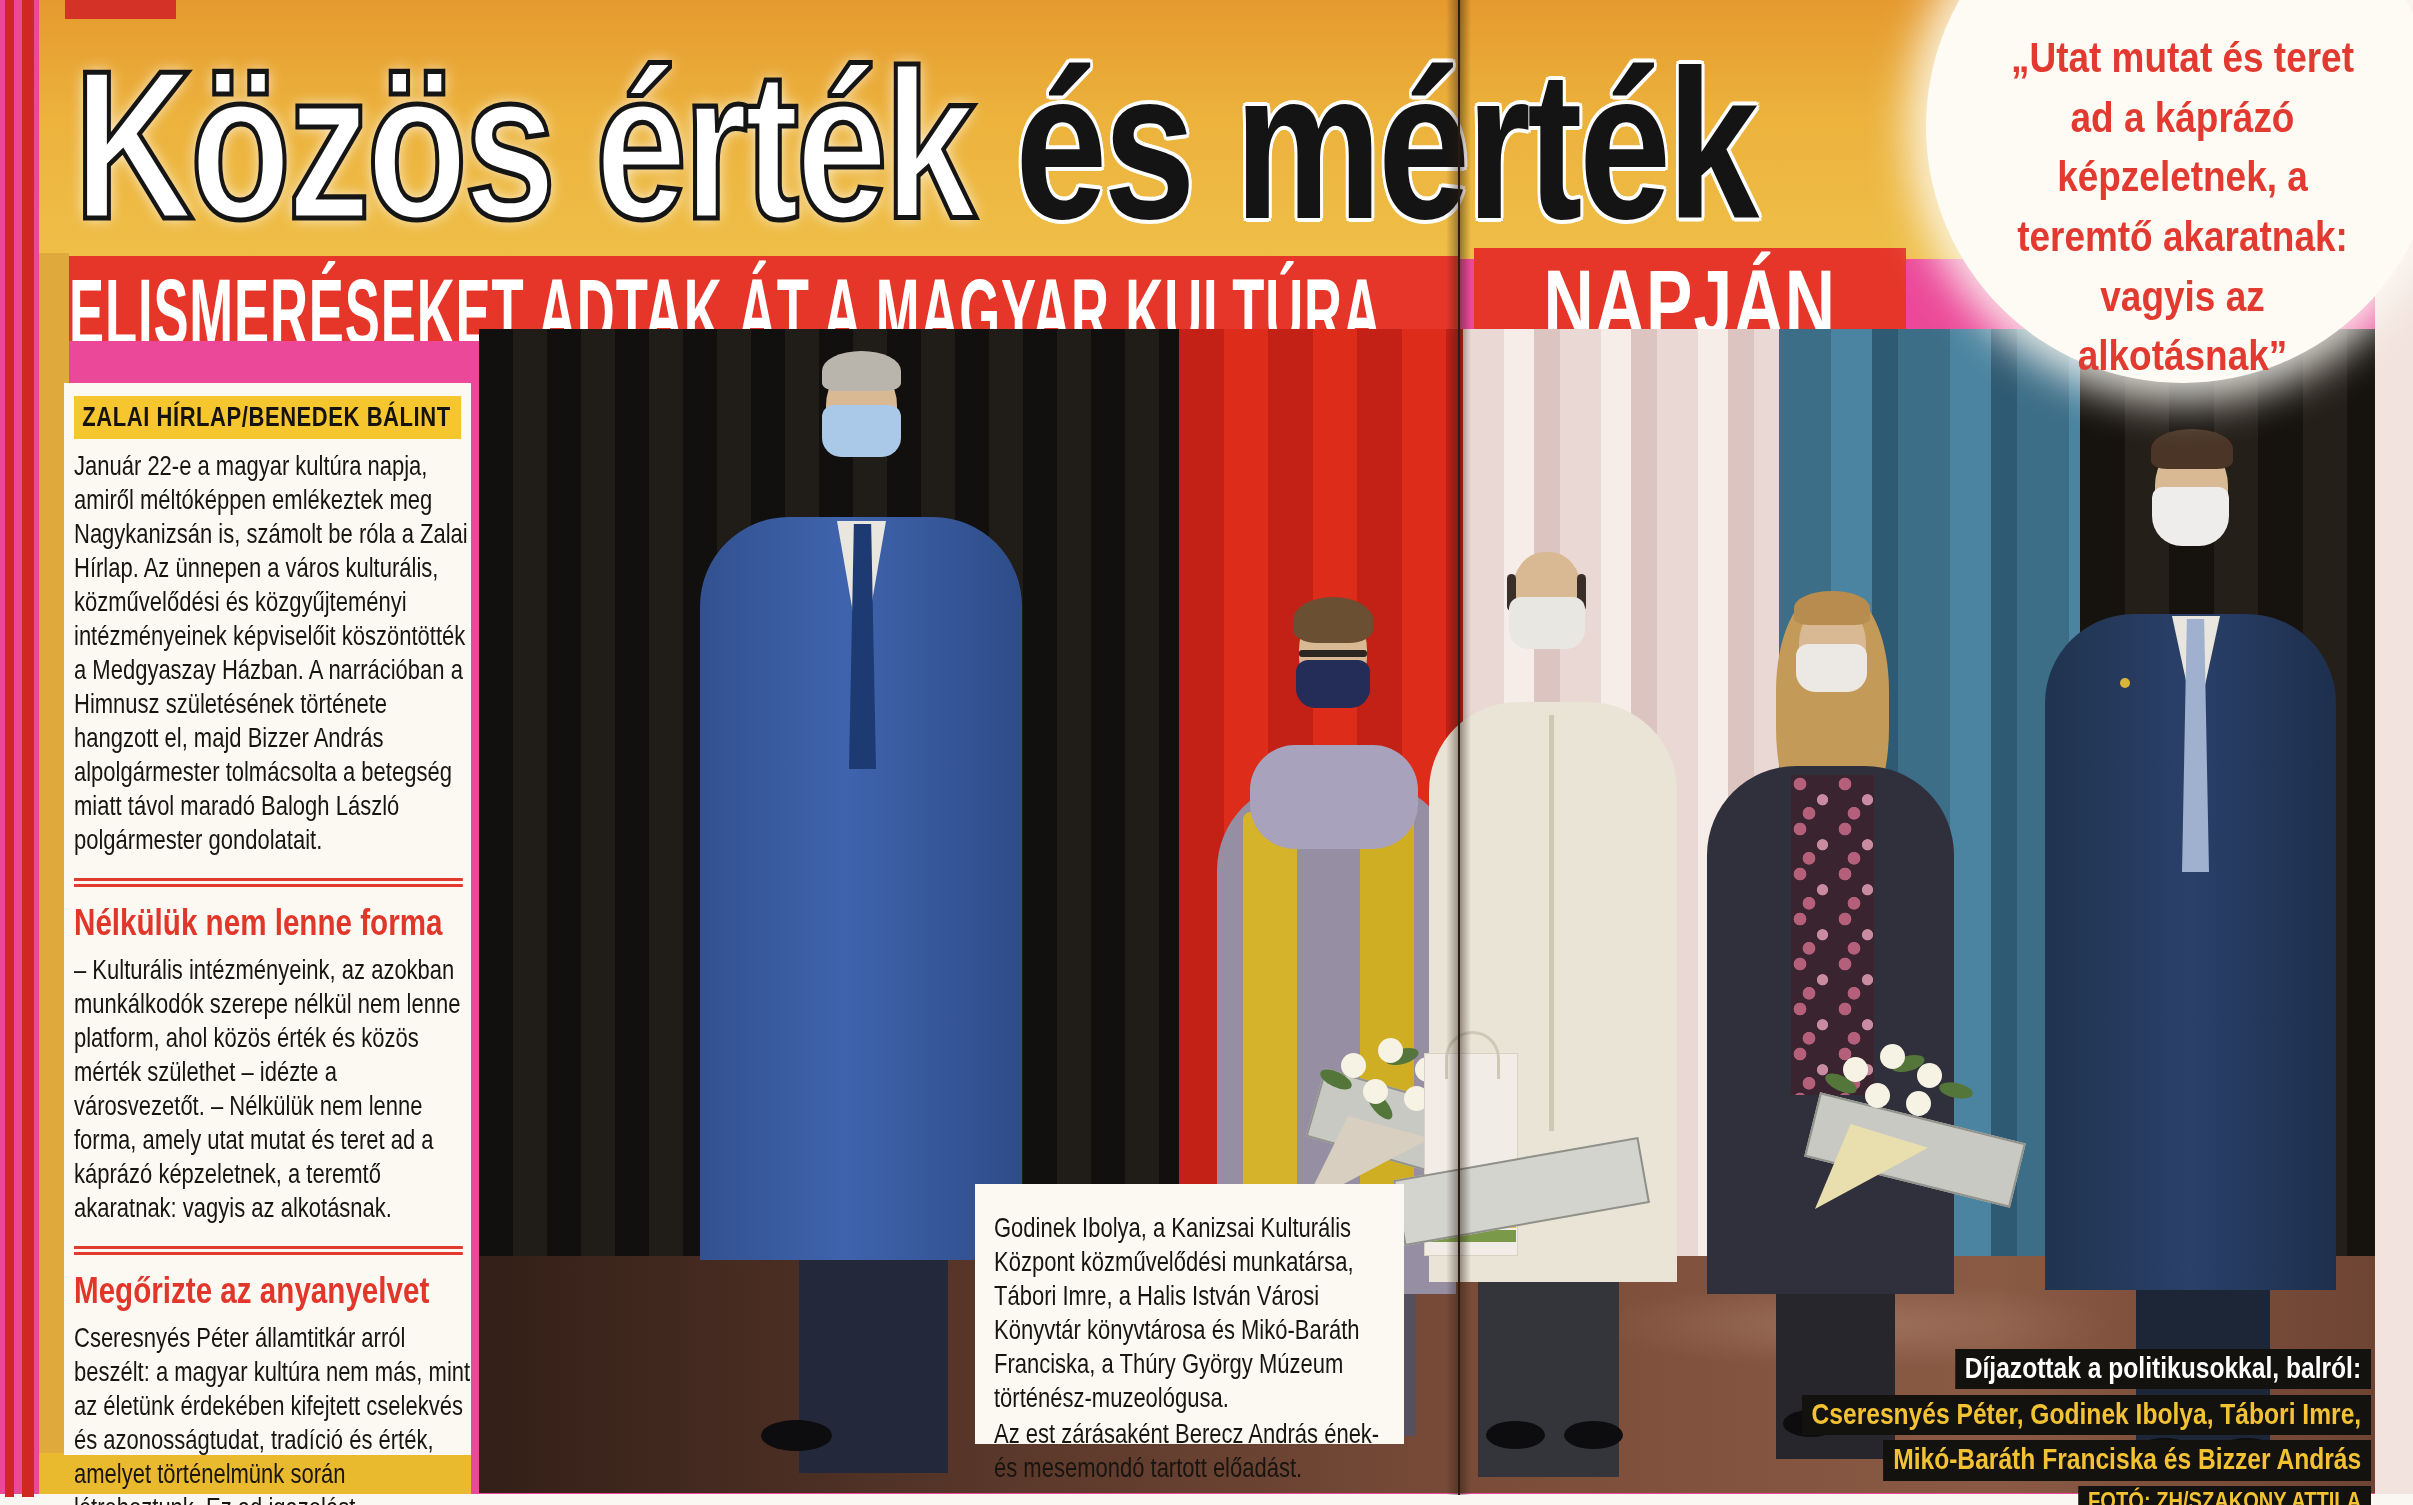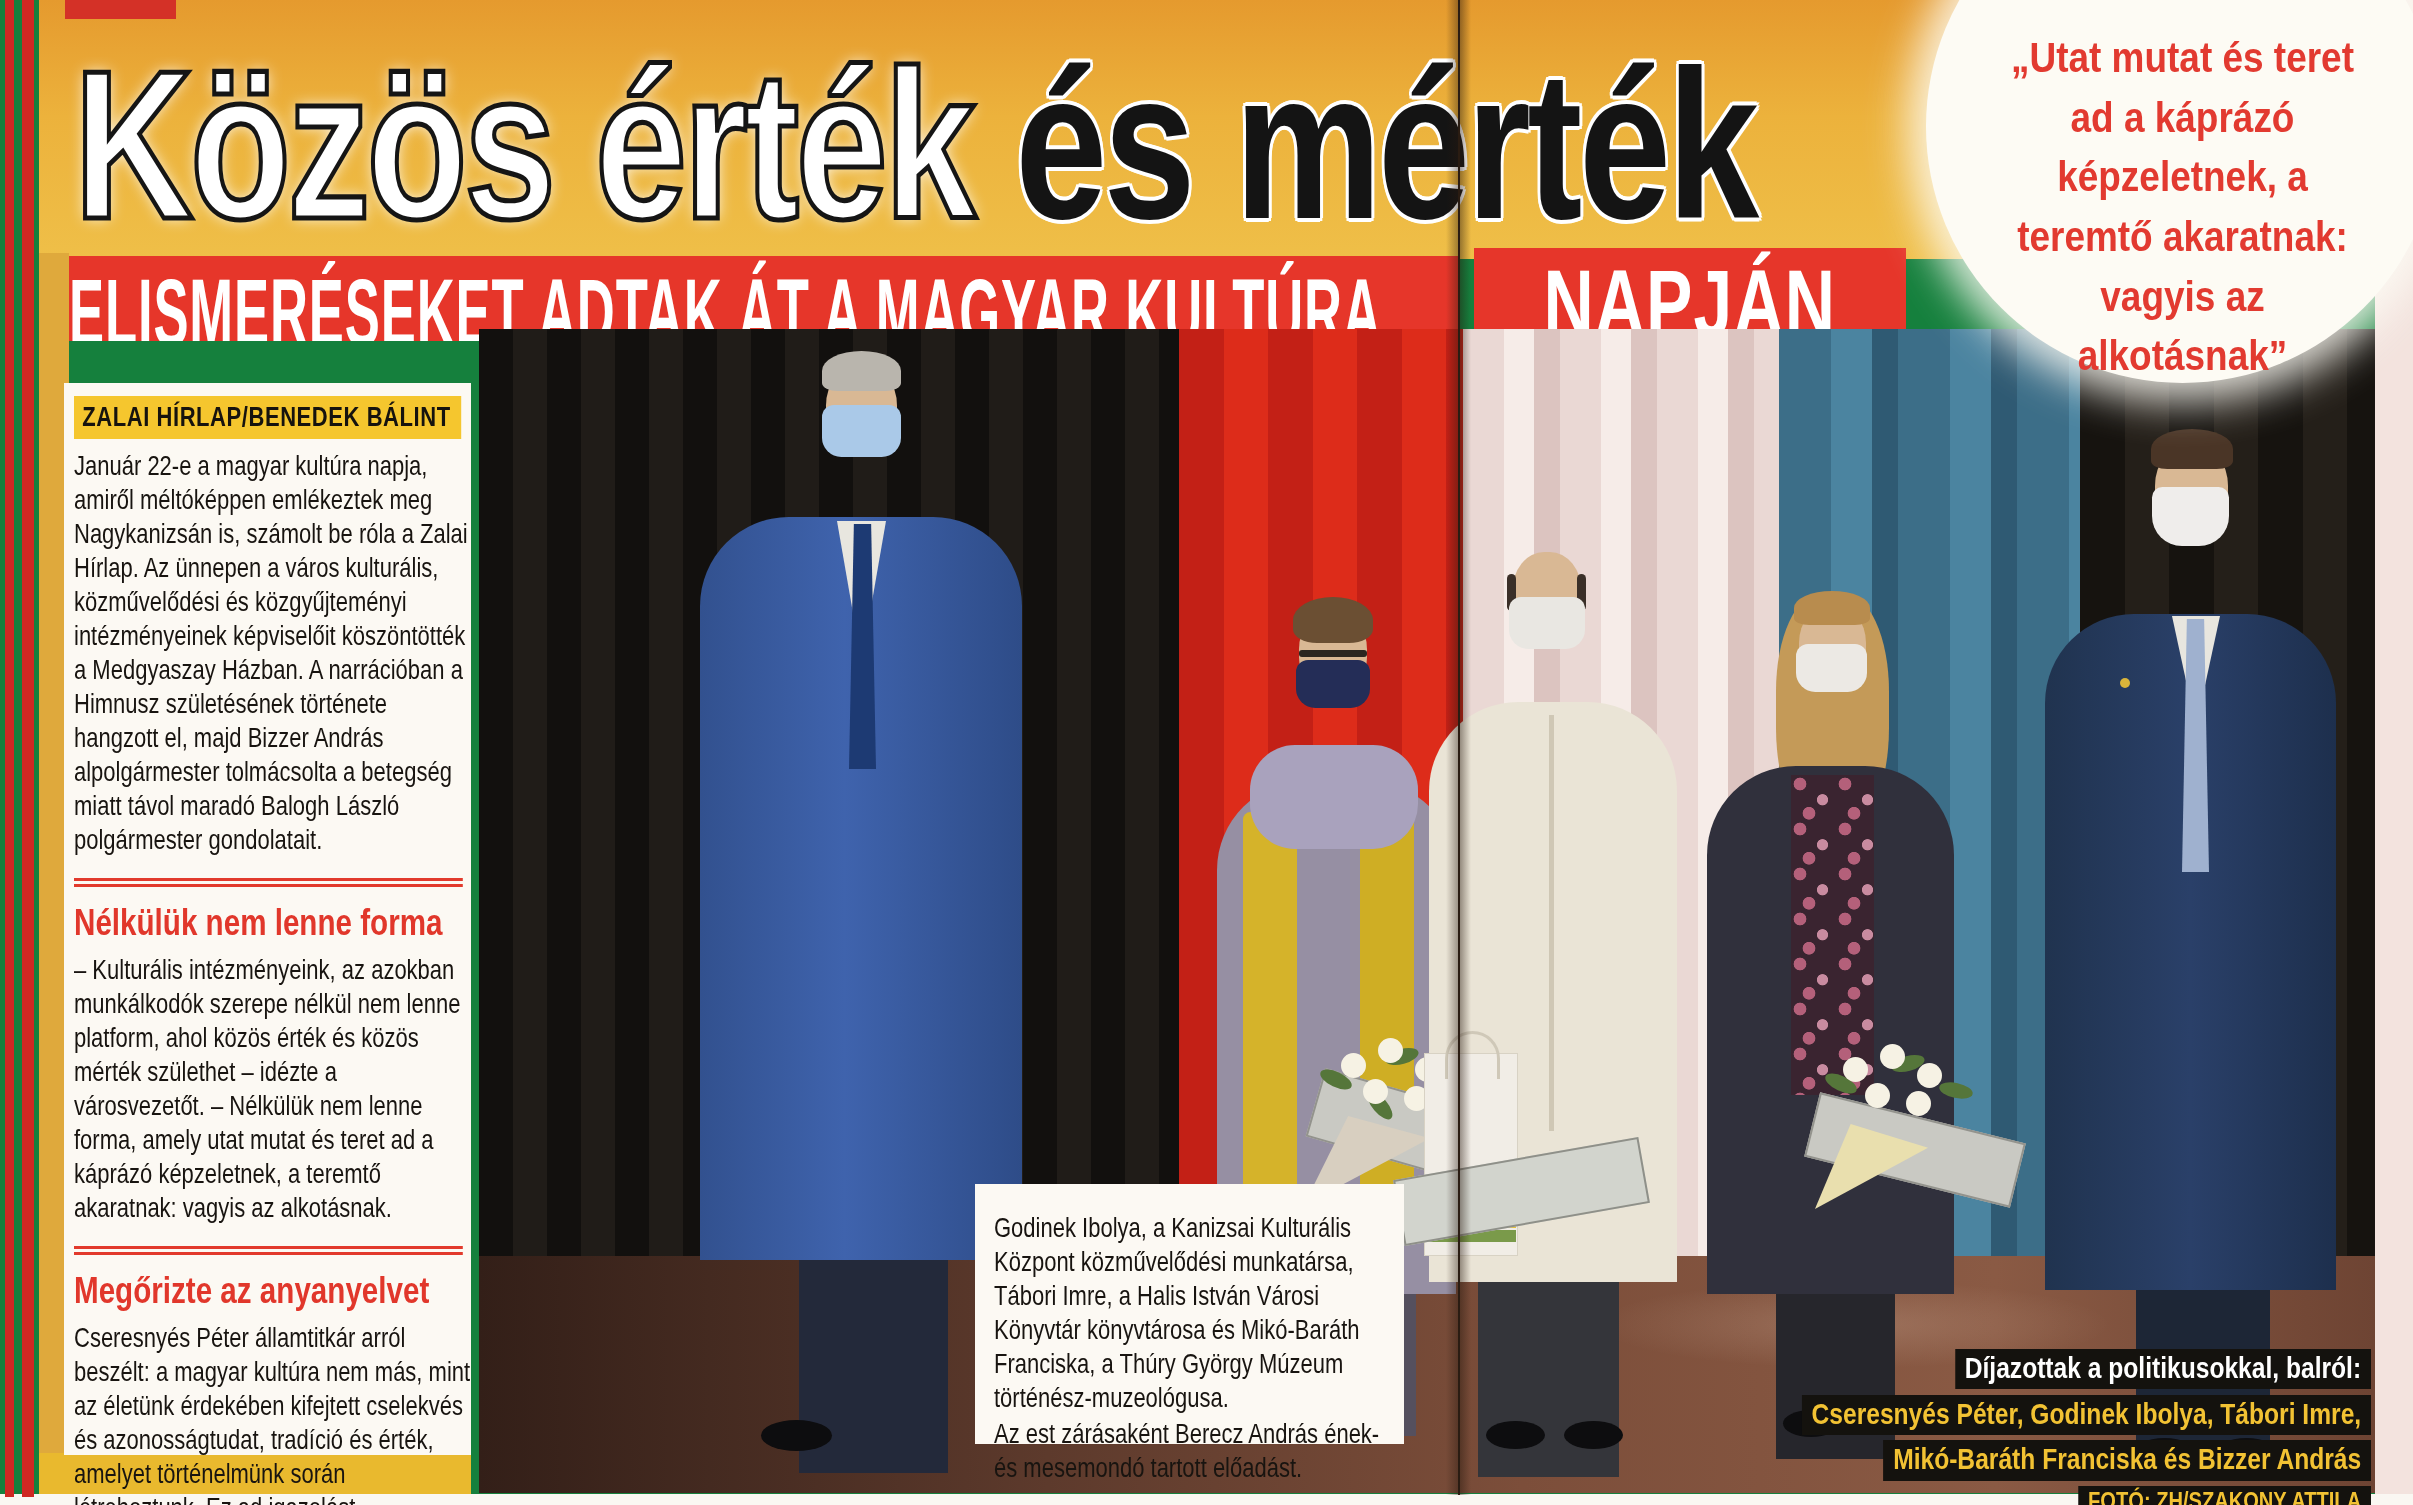--- a/index.html
+++ b/index.html
@@ -1,16 +1,16 @@
 <!DOCTYPE html>
 <html lang="hu" style="font-size:12px"><head>
 <meta charset="utf-8">
 <style>
   html,body{margin:0;padding:0;background:#e9e6e0;}
-  .page{position:relative;width:2413px;height:1505px;background:#15803d;overflow:hidden;
+  .page{position:relative;width:2413px;height:1505px;background:#ec4899;overflow:hidden;
         font-family:"Liberation Sans","DejaVu Sans",sans-serif;color:#181410;}
   .abs{position:absolute;}
 
   
   .orange-band{left:39px;top:0;width:2338px;height:259px;
     background:linear-gradient(180deg,#e59a2e 0%,#ecb23c 45%,#efbf48 100%);}
   .red-remnant{left:65px;top:0;width:111px;height:19.3px;background:#d43127;}
   .headline{left:74px;top:39px;white-space:nowrap;transform:scaleX(0.78);transform-origin:0 0;
     font-size:212px;font-weight:800;letter-spacing:-4.5px;line-height:1;}
   .hl-white{color:#ffffff;-webkit-text-stroke:5.2px #151515;text-shadow:0 0 16.3px rgba(255,255,255,.95);}

